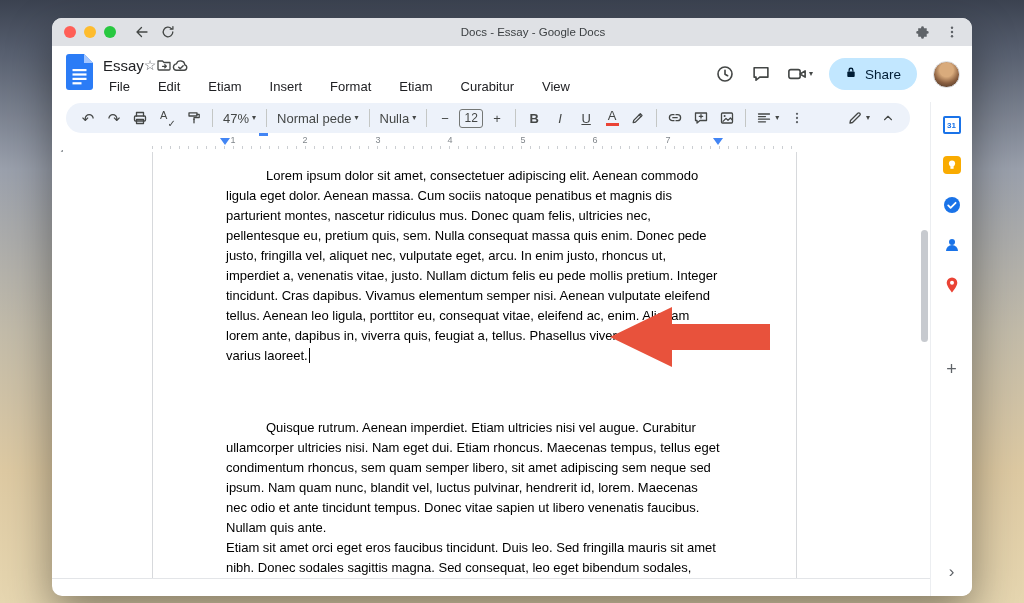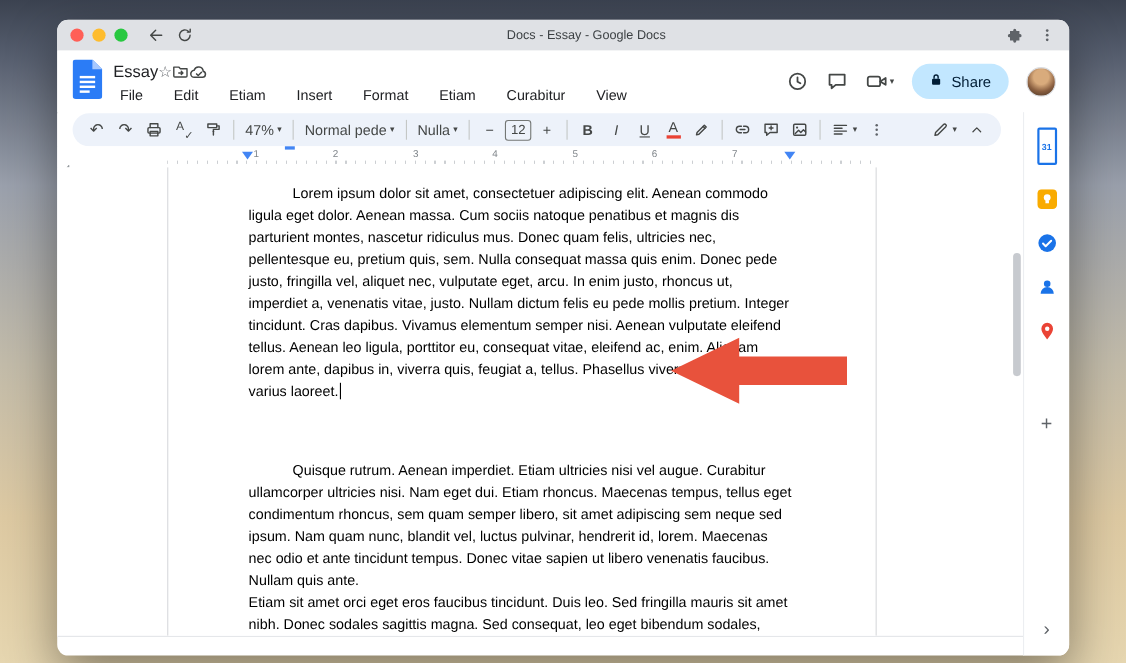--- a/index.html
+++ b/index.html
@@ -77,21 +77,21 @@
   .v-ticks { position:absolute; left:17px; top:136px; height:420px; width:3px;
     background-image:repeating-linear-gradient(to bottom,#c0c4c9 0,#c0c4c9 1px,transparent 1px,transparent 9px); opacity:.6; }
   .outline-btn { position:absolute; left:28px; top:140px; width:24px; height:24px; background:none; border:none;
     display:flex; align-items:center; justify-content:center; color:#444746; }
   .scroll-thumb { position:absolute; left:869px; top:78px; width:7px; height:112px; border-radius:4px; background:#c7cacf; }
 
   
   .side-panel { position:absolute; top:84px; right:0; bottom:0; width:42px; background:#fff;
     border-left:1px solid #eceef1; display:flex; flex-direction:column; align-items:center; padding-top:14px; gap:22px; }
   .sp-ic { width:18px; height:18px; display:flex; align-items:center; justify-content:center; }
-  .sp-cal { width:18px; height:34px; background:#fff; border:2px solid #1a73e8; border-radius:2px;
+  .sp-cal { width:18px; height:18px; background:#fff; border:2px solid #1a73e8; border-radius:2px;
     display:flex; align-items:center; justify-content:center; font-size:8px; font-weight:700; color:#1a73e8; }
   .sp-plus { margin-top:44px; font-size:18px; color:#5f6368; line-height:1; background:none; border:none; }
   .collapse { position:absolute; bottom:14px; font-size:17px; color:#5f6368; background:none; border:none; }
 
   
   .red-arrow { position:absolute; left:558px; top:287px; width:160px; height:64px; z-index:30; }
 </style>
 </head>
 <body>
 

